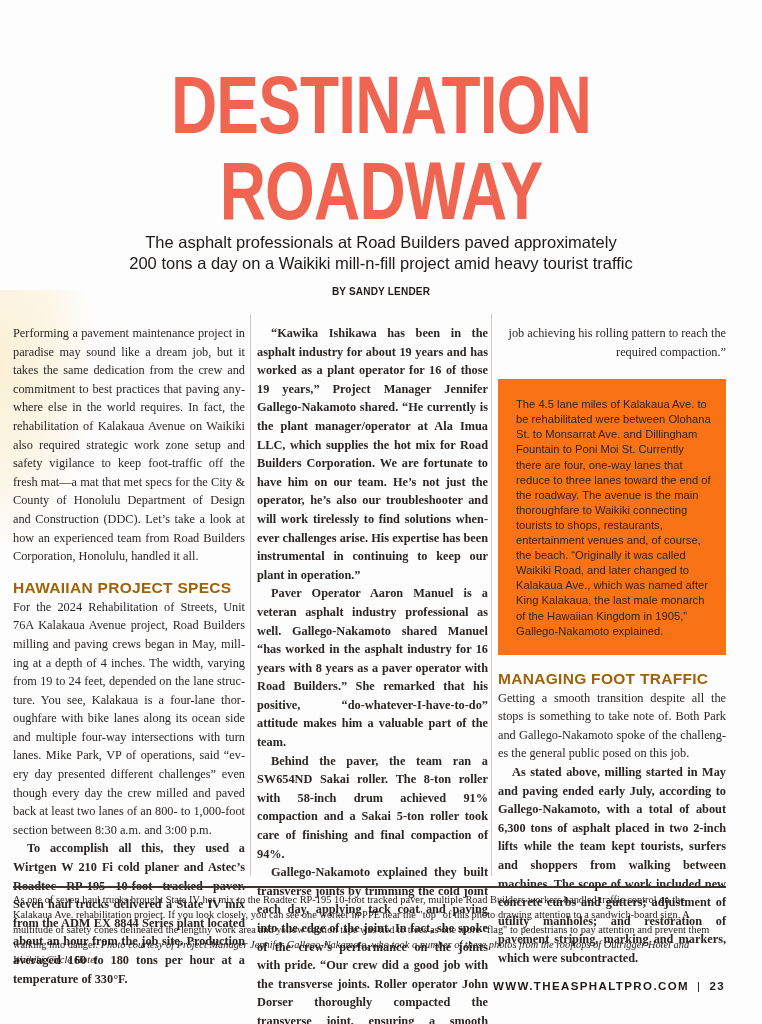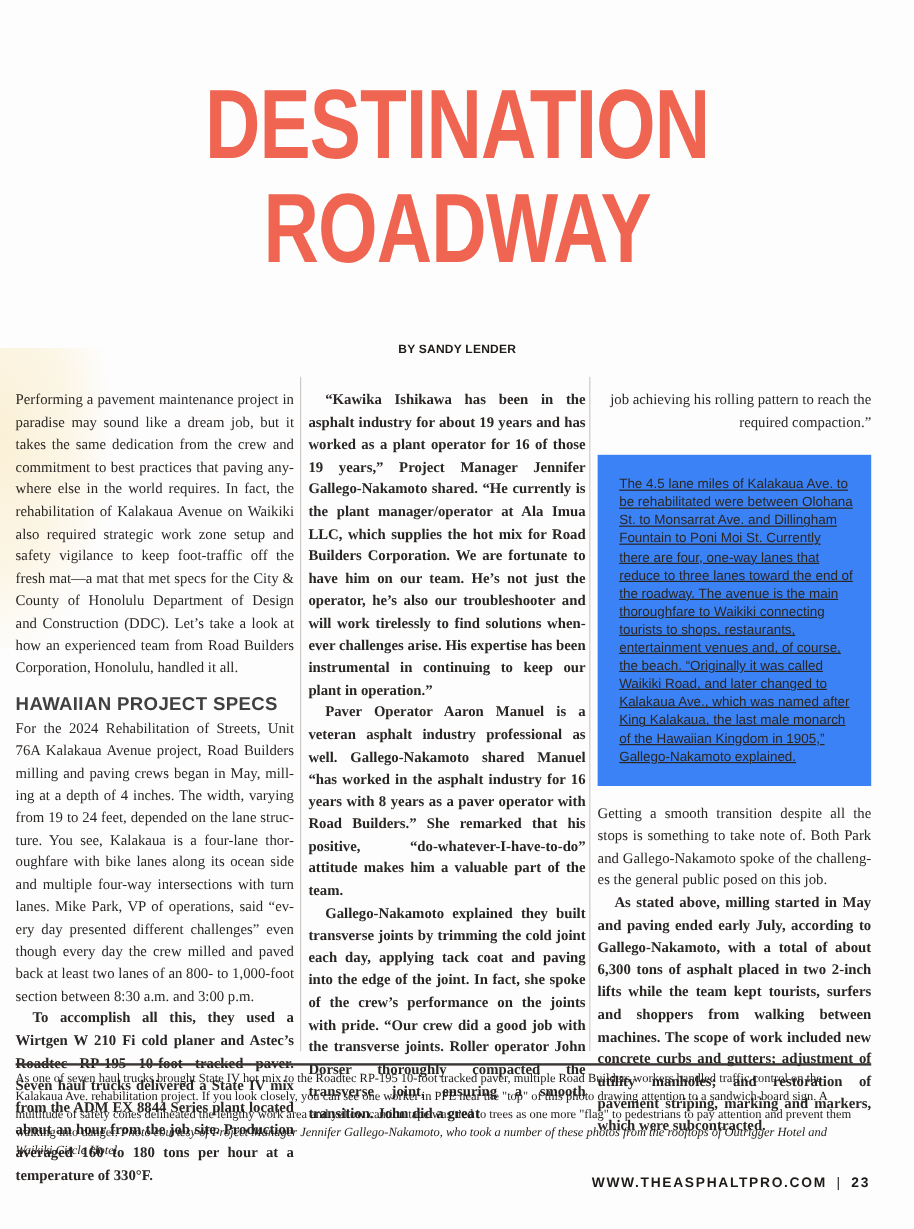--- a/index.html
+++ b/index.html
@@ -45,29 +45,29 @@
   .col1 { left: 13px; width: 232px; }
   .col2 { left: 257px; width: 231px; }
   .col3 { left: 498px; width: 228px; }
   .rule-v {
     position: absolute; top: 314px; width: 1px; height: 562px; background: #cfcac6;
   }
   .rv1 { left: 250px; }
   .rv2 { left: 491px; }
   .subhead {
     font-family: "Liberation Sans", "DejaVu Sans", sans-serif;
-    font-weight: bold; color: #404040; font-size: 15.5px; letter-spacing: 0.3px;
+    font-weight: bold; color: #a16207; font-size: 15.5px; letter-spacing: 0.3px;
     line-height: 20px; margin: 12px 0 0 0; text-align: left;
   }
   .sidebar-box {
-    background: #3b82f6;
+    background: #f97316;
     margin: 18px 0 14px 0;
     padding: 18px 14px 16px 18px;
     font-family: "Liberation Sans", "DejaVu Sans", sans-serif;
-    font-size: 11.2px; line-height: 15.1px; text-align: left; color: #2a2624; text-decoration: underline;
+    font-size: 11.2px; line-height: 15.1px; text-align: left; color: #2a2624;
   }
   .caption-rule {
     position: absolute; left: 13px; width: 713px; top: 886px; height: 2px; background: #3a3634;
   }
   .caption {
     position: absolute; left: 13px; width: 700px; top: 892px;
     font-family: Liberation Serif, serif;
     font-size: 10.4px; line-height: 15px; color: #1e1a18;
   }
   .caption em { font-style: italic; }
@@ -80,42 +80,48 @@
 </style>
 </head>
 <body>
 
 <div class="page">
   <div class="bg-glow"></div>
 
   <div class="title l1">DESTINATION</div>
   <div class="title l2">ROADWAY</div>
 
+  <div class="dek">
+    <div>The asphalt professionals at Road Builders paved approximately</div>
+    <div>200 tons a day on a Waikiki mill-n-fill project amid heavy tourist traffic</div>
+  </div>
 
   <div class="byline">BY SANDY LENDER</div>
 
   <div class="rule-v rv1"></div>
   <div class="rule-v rv2"></div>
 
   <div class="col col1">
     <p>Performing a pavement maintenance project in paradise may sound like a dream job, but it takes the same dedication from the crew and commitment to best practices that paving any­where else in the world requires. In fact, the rehabilitation of Kalakaua Avenue on Waiki­ki also required strategic work zone setup and safety vigilance to keep foot-traffic off the fresh mat—a mat that met specs for the City &amp; County of Honolulu Department of Design and Construction (DDC). Let’s take a look at how an experienced team from Road Builders Corporation, Honolulu, handled it all.</p>
     <h3 class="subhead">HAWAIIAN PROJECT SPECS</h3>
     <p>For the 2024 Rehabilitation of Streets, Unit 76A Kalakaua Avenue project, Road Builders milling and paving crews began in May, mill­ing at a depth of 4 inches. The width, varying from 19 to 24 feet, depended on the lane struc­ture. You see, Kalakaua is a four-lane thor­oughfare with bike lanes along its ocean side and multiple four-way intersections with turn lanes. Mike Park, VP of operations, said “ev­ery day presented different challenges” even though every day the crew milled and paved back at least two lanes of an 800- to 1,000-foot section between 8:30 a.m. and 3:00 p.m.</p>
     <p class="indent">To accomplish all this, they used a Wirtgen W 210 Fi cold planer and Astec’s Roadtec RP-195 10-foot tracked paver. Seven haul trucks delivered a State IV mix from the ADM EX 8844 Series plant located about an hour from the job site. Production averaged 160 to 180 tons per hour at a temperature of 330°F.</p>
   </div>
 
   <div class="col col2">
     <p class="indent">“Kawika Ishikawa has been in the asphalt industry for about 19 years and has worked as a plant operator for 16 of those 19 years,” Project Manager Jennifer Gallego-Nakamoto shared. “He currently is the plant manager/op­erator at Ala Imua LLC, which supplies the hot mix for Road Builders Corporation. We are fortunate to have him on our team. He’s not just the operator, he’s also our troubleshooter and will work tirelessly to find solutions when­ever challenges arise. His expertise has been instrumental in continuing to keep our plant in operation.”</p>
     <p class="indent">Paver Operator Aaron Manuel is a veteran asphalt industry professional as well. Galle­go-Nakamoto shared Manuel “has worked in the asphalt industry for 16 years with 8 years as a paver operator with Road Builders.” She remarked that his positive, “do-whatever-I-have-to-do” attitude makes him a valuable part of the team.</p>
+    <p class="indent">Behind the paver, the team ran a SW654ND Sakai roller. The 8-ton roller with 58-inch drum achieved 91% compaction and a Sakai 5-ton roller took care of finishing and final compaction of 94%.</p>
     <p class="indent">Gallego-Nakamoto explained they built transverse joints by trimming the cold joint each day, applying tack coat and paving into the edge of the joint. In fact, she spoke of the crew’s performance on the joints with pride. “Our crew did a good job with the transverse joints. Roller operator John Dorser thor­oughly compacted the transverse joint, en­suring a smooth transition. John did a great</p>
   </div>
 
   <div class="col col3">
     <p style="text-align:right">job achieving his rolling pattern to reach the required compaction.”</p>
     <div class="sidebar-box">The 4.5 lane miles of Kalakaua Ave. to be rehabilitated were between Olohana St. to Monsarrat Ave. and Dillingham Fountain to Poni Moi St. Currently there are four, one-way lanes that reduce to three lanes toward the end of the roadway. The avenue is the main thoroughfare to Waikiki connecting tourists to shops, restaurants, entertainment venues and, of course, the beach. “Originally it was called Waikiki Road, and later changed to Kalakaua Ave., which was named after King Kalakaua, the last male monarch of the Hawaiian Kingdom in 1905,” Gallego-Nakamoto explained.</div>
+    <h3 class="subhead" style="margin-top:0">MANAGING FOOT TRAFFIC</h3>
     <p>Getting a smooth transition despite all the stops is something to take note of. Both Park and Gallego-Nakamoto spoke of the challeng­es the general public posed on this job.</p>
     <p class="indent">As stated above, milling started in May and paving ended early July, according to Galle­go-Nakamoto, with a total of about 6,300 tons of asphalt placed in two 2-inch lifts while the team kept tourists, surfers and shoppers from walking between machines. The scope of work included new concrete curbs and gutters; ad­justment of utility manholes; and restoration of pavement striping, marking and markers, which were subcontracted.</p>
   </div>
 
   <div class="caption-rule"></div>
   <div class="caption">
     <span>As one of seven haul trucks brought State IV hot mix to the Roadtec RP-195 10-foot tracked paver, multiple Road Builders workers handled traffic control on the Kalakaua Ave. rehabilitation project. If you look closely, you can see one worker in PPE near the "top" of this photo drawing attention to a sandwich-board sign. A multitude of safety cones delineated the lengthy work area and yellow caution tape was tied to trees as one more "flag" to pedestrians to pay attention and prevent them walking into danger. </span><em>Photo courtesy of Project Manager Jennifer Gallego-Nakamoto, who took a number of these photos from the rooftops of Outrigger Hotel and Waikiki Circle Hotel</em>
   </div>
 
   <div class="footer">

